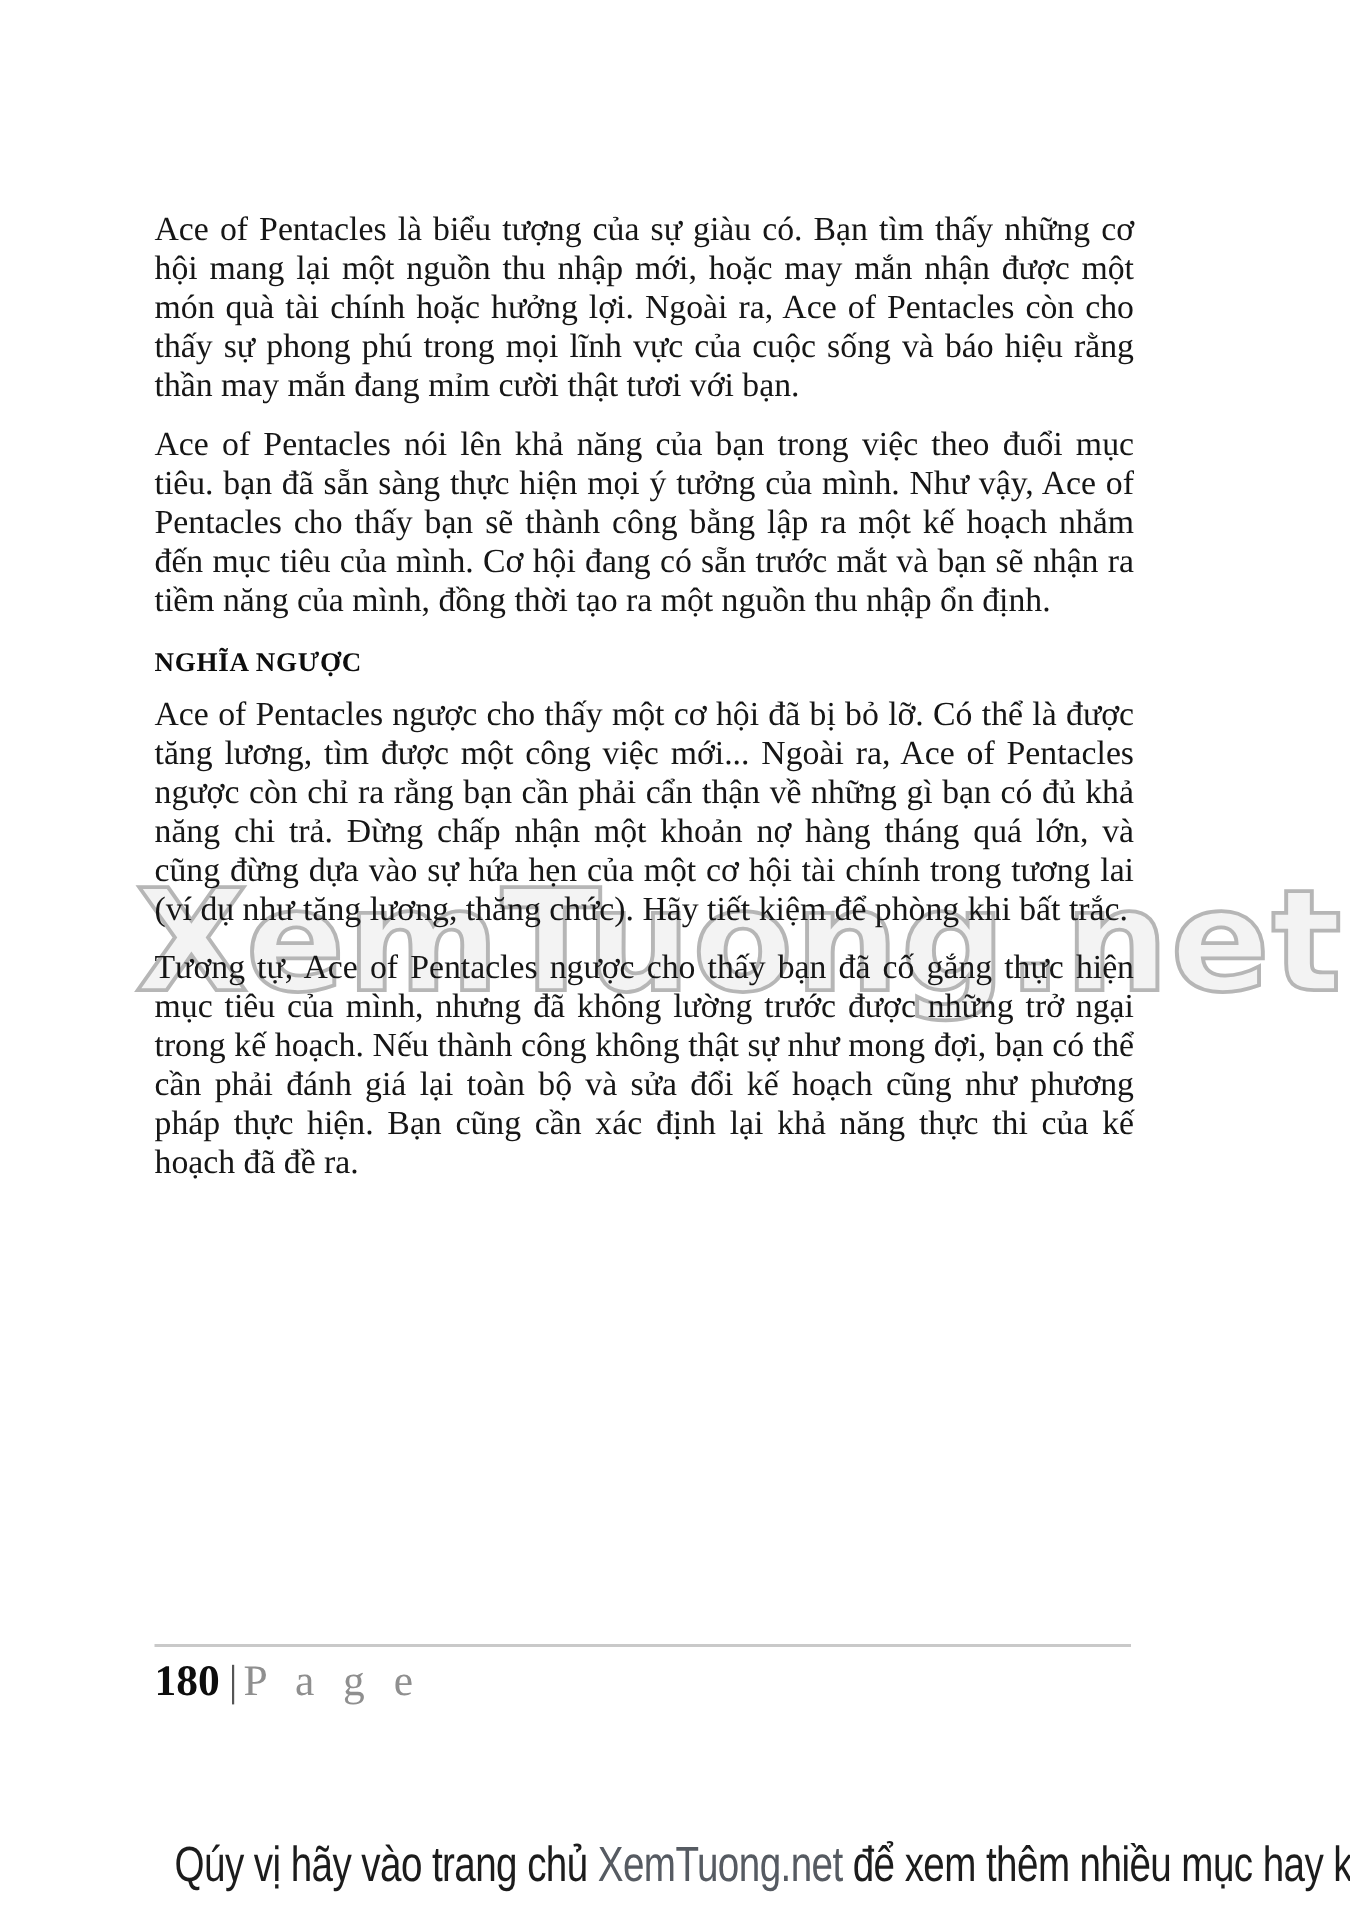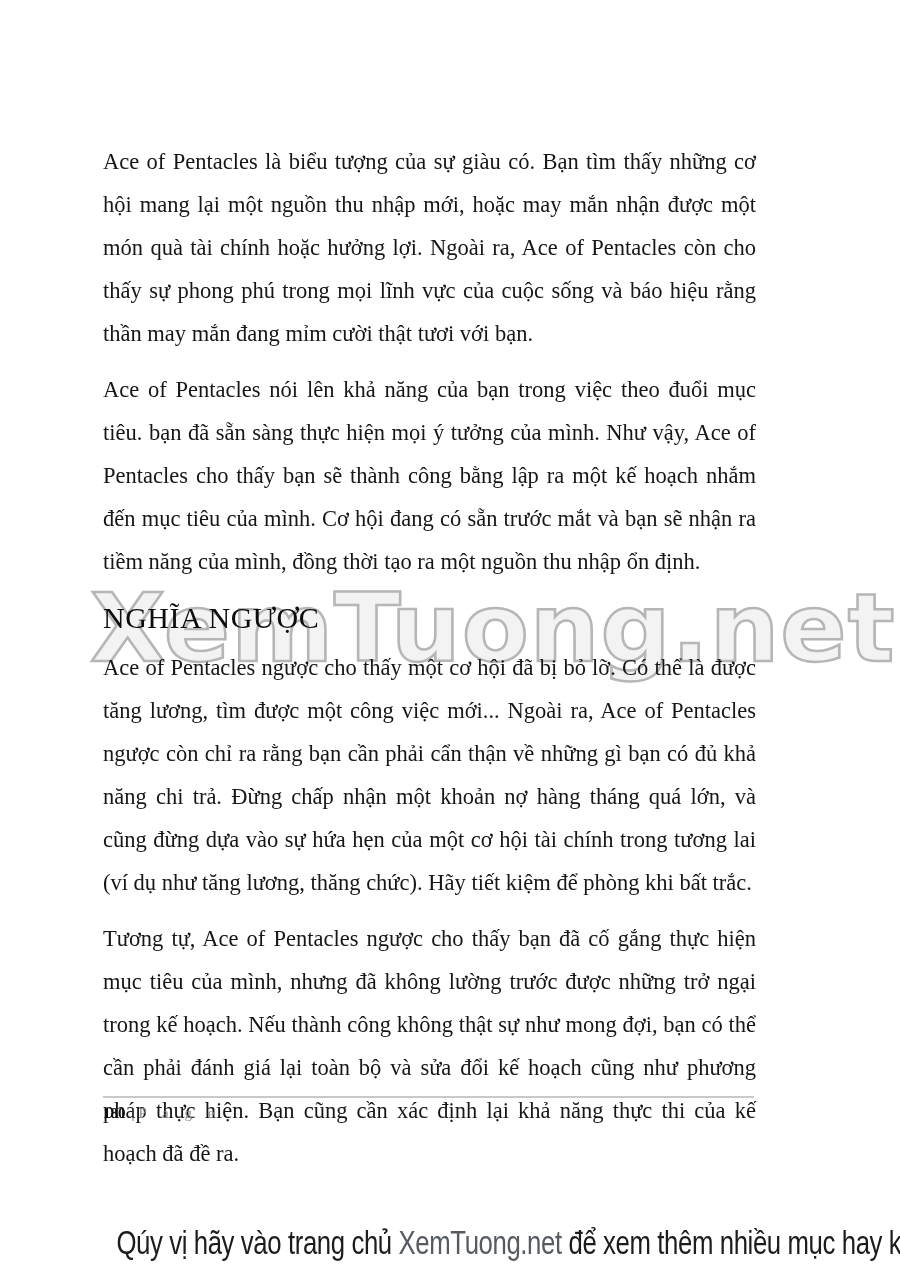--- a/index.html
+++ b/index.html
@@ -31,46 +31,46 @@
   .content {
     position: absolute;
     left: 103px; top: 140px;
     width: 653px;
     z-index: 1;
   }
 
   .content p {
     margin: 0 0 13px 0;
     font-size: 22.5px;
-    line-height: 43px;
+    line-height: 26px;
     text-align: justify;
     color: #161616;
   }
 
   .section-heading {
     margin: 18px 0 11px 0;
-    font-size: 30px;
-    font-weight: 400;
+    font-size: 18px;
+    font-weight: 700;
     color: #0d0d0d;
     letter-spacing: 0.5px;
   }
 
   .footer {
     position: absolute;
     left: 103px; top: 1096px;
     width: 651px;
     z-index: 1;
   }
   .footer-rule {
     border: 0;
     border-top: 2px solid #c9c9c9;
     margin: 0 0 7px 0;
   }
   .footer-text {
-    font-size: 15px;
+    font-size: 29px;
     color: #0d0d0d;
   }
   .footer-text .page-number { font-weight: 700; }
   .footer-text .separator { color: #555; padding: 0 4px 0 6px; font-weight: 400; }
   .footer-text .page-word { color: #8f8f8f; letter-spacing: 6px; }
 
   .banner {
     position: absolute;
     left: 0; right: 0; top: 1224px;
     text-align: center;

